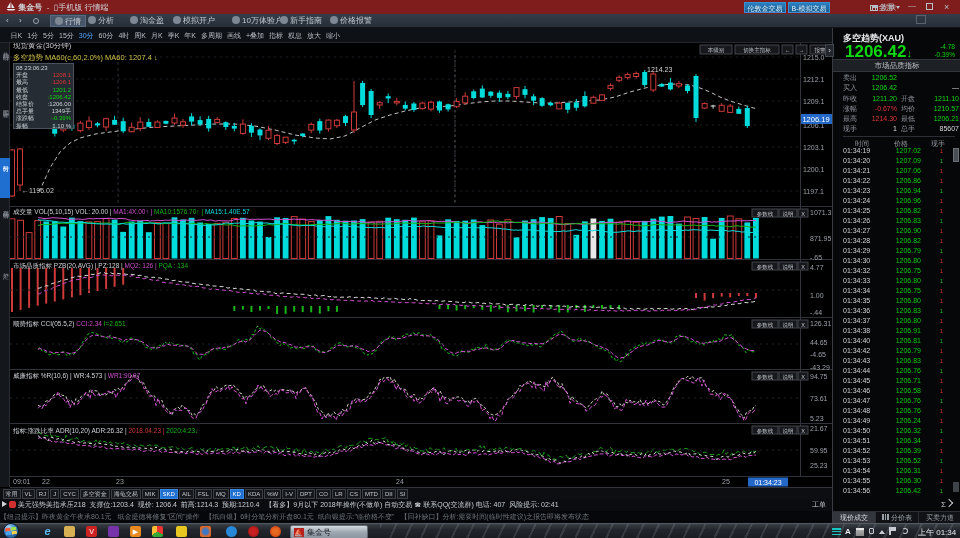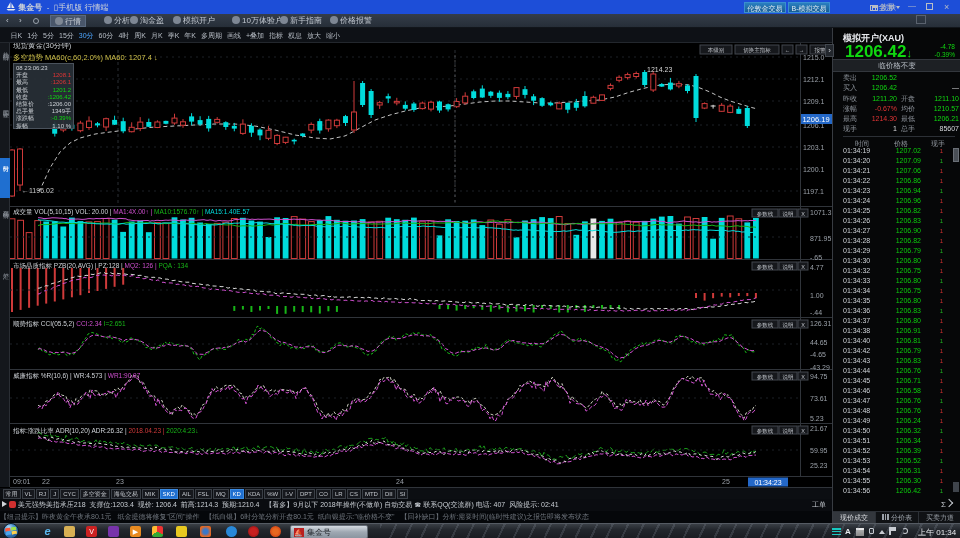--- a/index.html
+++ b/index.html
@@ -1,19 +1,19 @@
 <!DOCTYPE html>
 <html><head><meta charset="utf-8">
 <style>
 *{margin:0;padding:0;box-sizing:border-box}
 body{width:960px;height:538px;overflow:hidden;background:#000;
 font-family:"Liberation Sans",sans-serif;position:relative}
 .abs{position:absolute}
 
-#title{left:0;top:0;width:960px;height:14px;background:#1d4ed8;color:#cfd3d8;font-size:8px}
+#title{left:0;top:0;width:960px;height:14px;background:#7f1d1d;color:#cfd3d8;font-size:8px}
 #title .tl{position:absolute;left:6px;top:2px}
 .bluebtn{position:absolute;top:1.5px;height:11px;background:linear-gradient(#2a7fc0,#175d93);
 color:#dfeaf2;font-size:7px;line-height:11px;text-align:center;border:1px solid #3a8fd0}
 .ticon{position:absolute;top:2px;color:#b8bec6;font-size:8px}
 .sq{display:inline-block;width:6px;height:6px;border:1px solid #b8bec6;vertical-align:-1px}
 
 #menu{left:0;top:14px;width:960px;height:14px;background:linear-gradient(#343d49,#262e38);
 border-bottom:1px solid #11151a;color:#c3c9d1;font-size:8px}
 .mitem{position:absolute;top:1px;height:12px;line-height:12px}
 .mitem .ic{display:inline-block;width:8px;height:8px;border-radius:50%;background:#7e8794;
@@ -99,21 +99,21 @@
  <span class="ticon" style="left:872px"><span class="sq" style="border-top-width:3px"></span> 皮肤<span style="display:inline-block;width:0;height:0;border-left:2.5px solid transparent;border-right:2.5px solid transparent;border-top:3.5px solid #b8bec6;vertical-align:1px"></span></span>
  <span class="ticon" style="left:908px;top:1px">—</span>
  <span class="ticon" style="left:926px"><span class="sq" style="width:7px;height:7px"></span></span>
  <span class="ticon" style="left:944px;font-size:9px">×</span>
 </div>
 <div class="abs" id="menu">
  <span class="mitem" style="left:6px">‹</span>
  <span class="mitem" style="left:19px">›</span>
  <span class="mitem" style="left:33px"><span style="display:inline-block;width:6px;height:6px;border:1.5px solid #9aa2ac;border-radius:50%;vertical-align:-1px"></span></span>
  <span class="mitem msel" style="left:50px"><span class="ic"></span>行情</span>
- <span class="mitem" style="left:104px"><span class="ic"></span>分析</span>
+ <span class="mitem" style="left:88px"><span class="ic"></span>分析</span>
  <span class="mitem" style="left:130px"><span class="ic"></span>淘金盈</span>
  <span class="mitem" style="left:173px"><span class="ic"></span>模拟开户</span>
  <span class="mitem" style="left:232px"><span class="ic"></span>10万体验户</span>
  <span class="mitem" style="left:280px"><span class="ic"></span>新手指南</span>
  <span class="mitem" style="left:330px"><span class="ic"></span>价格报警</span>
  <span class="mitem" style="left:916px;border:1px solid #5a626e;width:10px;height:9px"></span>
 </div>
 <div class="abs" id="pbar"><span class="pbtn">日K</span><span class="pbtn">1分</span><span class="pbtn">5分</span><span class="pbtn">15分</span><span class="pbtn on">30分</span><span class="pbtn">60分</span><span class="pbtn">4时</span><span class="pbtn">周K</span><span class="pbtn">月K</span><span class="pbtn">季K</span><span class="pbtn">年K</span><span class="pbtn">多周期</span><span class="pbtn">画线</span><span class="pbtn">+叠加</span><span class="pbtn">指标</span><span class="pbtn">权息</span><span class="pbtn">放大</span><span class="pbtn">缩小</span></div>
 <div class="abs" id="lstrip">
  <span class="vtxt" style="top:4px">热门行情</span>
@@ -597,24 +597,24 @@
  <div class="ir">
       <span>振幅</span>
       <span>1.10 %</span>
     </div>
 </div>
 <div class="abs" id="itabs"><span class="itab">常用</span><span class="itab">VL</span><span class="itab">RJ</span><span class="itab">J</span><span class="itab">CYC</span><span class="itab">多空资金</span><span class="itab">海龟交易</span><span class="itab">MIK</span><span class="itab on">SKD</span><span class="itab">AIL</span><span class="itab">FSL</span><span class="itab">MQ</span><span class="itab on">KD</span><span class="itab">KDA</span><span class="itab">%W</span><span class="itab">I-V</span><span class="itab">DPT</span><span class="itab">CO</span><span class="itab">LR</span><span class="itab">CS</span><span class="itab">MTD</span><span class="itab">DII</span><span class="itab">SI</span></div>
 <div class="abs" id="status">&nbsp;<span style="display:inline-block;width:0;height:0;border-top:3.5px solid transparent;border-bottom:3.5px solid transparent;border-left:5px solid #cfd3d8"></span> <span style="display:inline-block;width:7px;height:7px;background:#d03030;border-radius:2px;vertical-align:-1px"></span> 美元强势美指承压218 &nbsp;支撑位:1203.4 &nbsp;现价: 1206.4 &nbsp;前高:1214.3 &nbsp;预期:1210.4 &nbsp;&nbsp;【看多】9月以下 2018年操作(不做单) 自动交易 ☎ 联系QQ(交流群) 电话: 407 &nbsp;风险提示: 02:41<span style="position:absolute;right:6px">工单</span></div>
 <div class="abs" id="news2">【纽금提示】昨夜黄金午夜承80.1元 &nbsp;&nbsp;纸金提德将修复"区间"操作 &nbsp;&nbsp;【纸白银】6时分笔分析开盘80.1元 &nbsp;纸白银提示:"临价格不变" &nbsp;&nbsp;【回补缺口】分析:需要时间(临时性建议)之报告即将发布状态</div>
 <div class="abs" id="side">
  <div style="position:absolute;left:-8px;top:16px;width:9px;height:13px;background:#23272d;border:1px solid #42474e;color:#cfd3d8;font-size:8px;line-height:12px;text-align:center">›</div>
- <div id="sname">模拟开户(XAU)</div>
+ <div id="sname">多空趋势(XAU)</div>
  <div id="sprice">1206.42<span style="font-size:11px">↓</span></div>
  <div id="schg">-4.78<br>-0.39%</div>
- <div id="sbtn">临价格不变</div>
+ <div id="sbtn">市场品质指标</div>
  <div id="sgrid">
   <div class="qr">
         <span class="ql">卖出</span>
         <span class="qv g">1206.52</span>
         <span class="ql2"></span>
         <span class="qv2"></span>
       </div>
   <div class="qr">
         <span class="ql">买入</span>
         <span class="qv g">1206.42</span>

